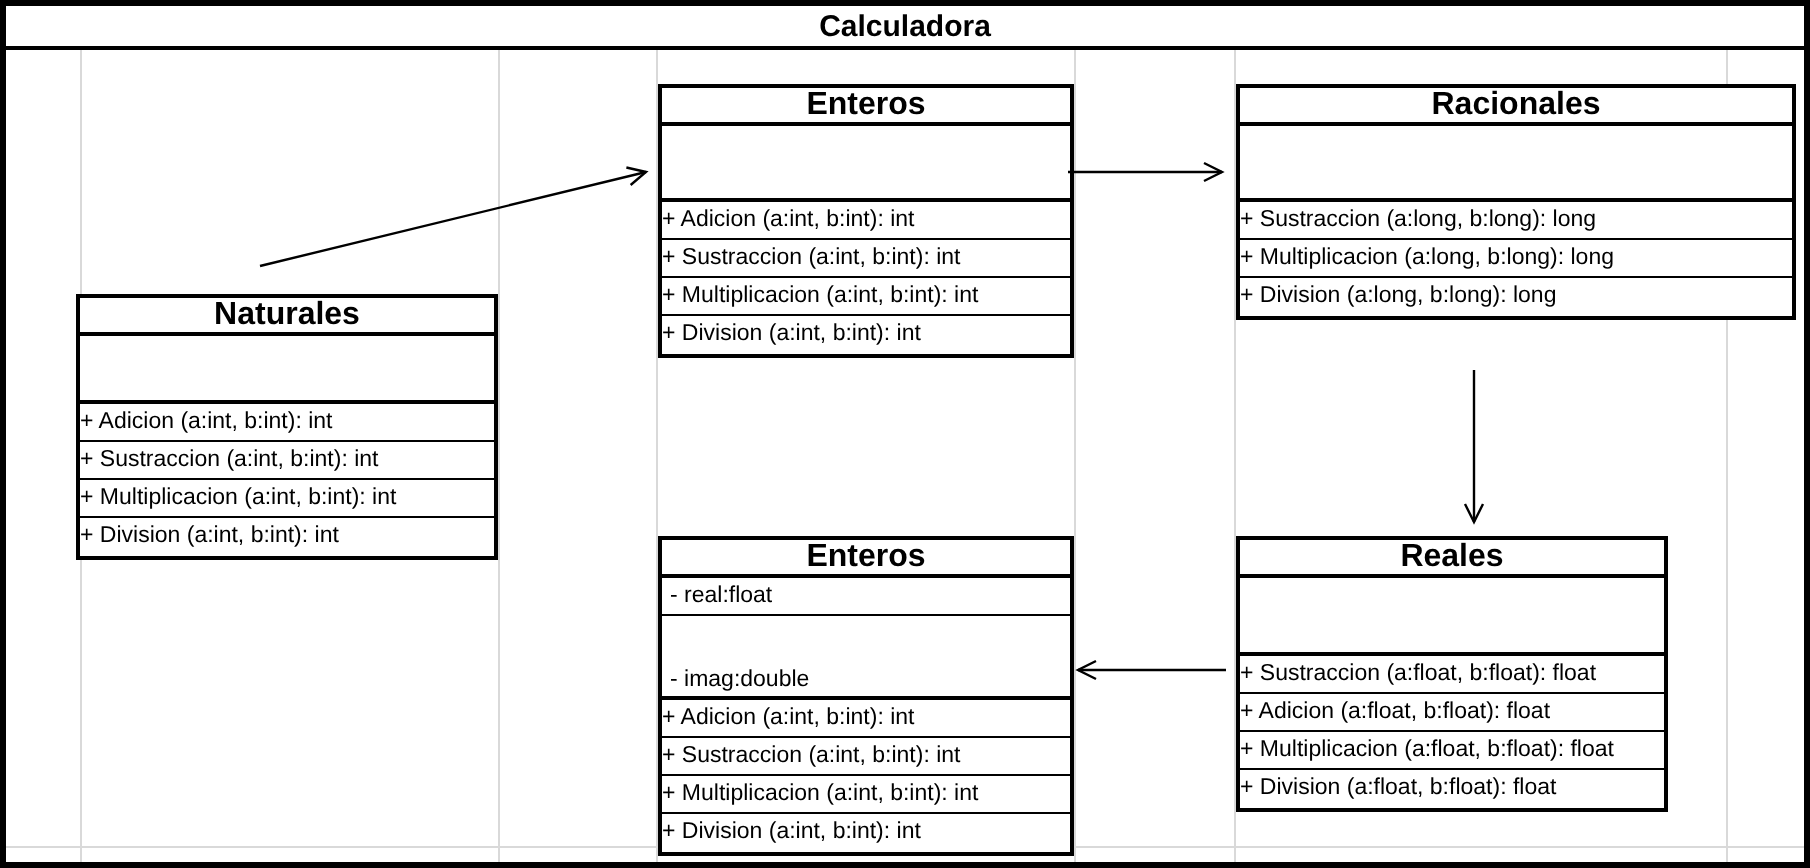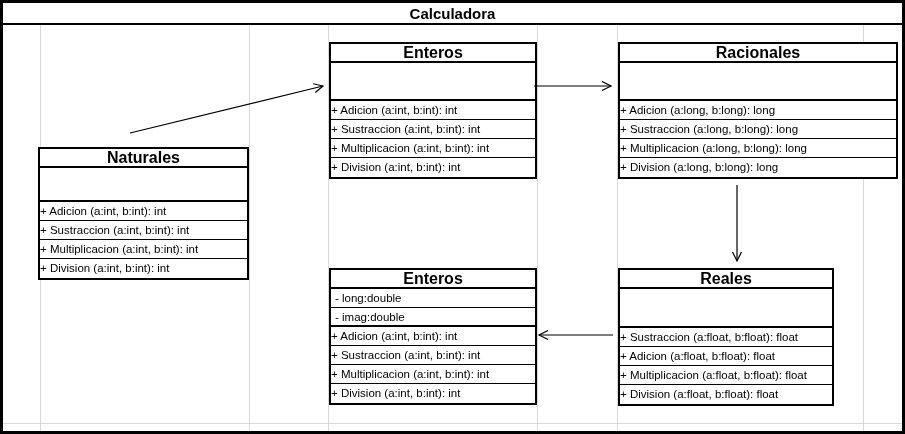--- a/index.html
+++ b/index.html
@@ -23,21 +23,21 @@
   }
   .uml-header {
     height:19px; line-height:18px; text-align:center;
     font-weight:bold; font-size:16px; border-bottom:2px solid #000;
   }
   .attrs-empty { border-bottom:2px solid #000; }
   .uml-attr-row {
     height:19px; line-height:18px; text-align:left; padding-left:4px;
     border-bottom:1px solid #000; overflow:hidden;
   }
-  .uml-attr-row.attr-last { border-bottom:2px solid #000; }
+  .uml-attr-row.attr-last { border-bottom:2px solid #000;margin-top:23px; }
   .uml-method-row {
     height:19px; line-height:18px; text-align:left;
     border-bottom:1px solid #000; overflow:hidden;
   }
   .uml-method-row.row-last { border-bottom:none; }
   #arrows { position:absolute; left:0; top:0; z-index:3; }
 </style>
 </head>
 <body>
 
@@ -67,29 +67,28 @@
     <div class="attrs-empty" style="height:38px"></div>
     <div class="uml-method-row">+ Adicion (a:int, b:int): int</div>
     <div class="uml-method-row">+ Sustraccion (a:int, b:int): int</div>
     <div class="uml-method-row">+ Multiplicacion (a:int, b:int): int</div>
     <div class="uml-method-row row-last">+ Division (a:int, b:int): int</div>
   </div>
 
   <div class="uml-box" style="left:615px;top:39px;width:280px;">
     <div class="uml-header">Racionales</div>
     <div class="attrs-empty" style="height:38px"></div>
-    <div class="uml-method-row">+ Adicion (a:long, b:long): long</div>
     <div class="uml-method-row">+ Sustraccion (a:long, b:long): long</div>
     <div class="uml-method-row">+ Multiplicacion (a:long, b:long): long</div>
     <div class="uml-method-row row-last">+ Division (a:long, b:long): long</div>
   </div>
 
   <div class="uml-box" style="left:326px;top:265px;width:208px;">
     <div class="uml-header">Enteros</div>
-    <div class="uml-attr-row">- long:double</div>
+    <div class="uml-attr-row">- real:float</div>
     <div class="uml-attr-row attr-last">- imag:double</div>
     <div class="uml-method-row">+ Adicion (a:int, b:int): int</div>
     <div class="uml-method-row">+ Sustraccion (a:int, b:int): int</div>
     <div class="uml-method-row">+ Multiplicacion (a:int, b:int): int</div>
     <div class="uml-method-row row-last">+ Division (a:int, b:int): int</div>
   </div>
 
   <div class="uml-box" style="left:615px;top:265px;width:216px;">
     <div class="uml-header">Reales</div>
     <div class="attrs-empty" style="height:39px"></div>

